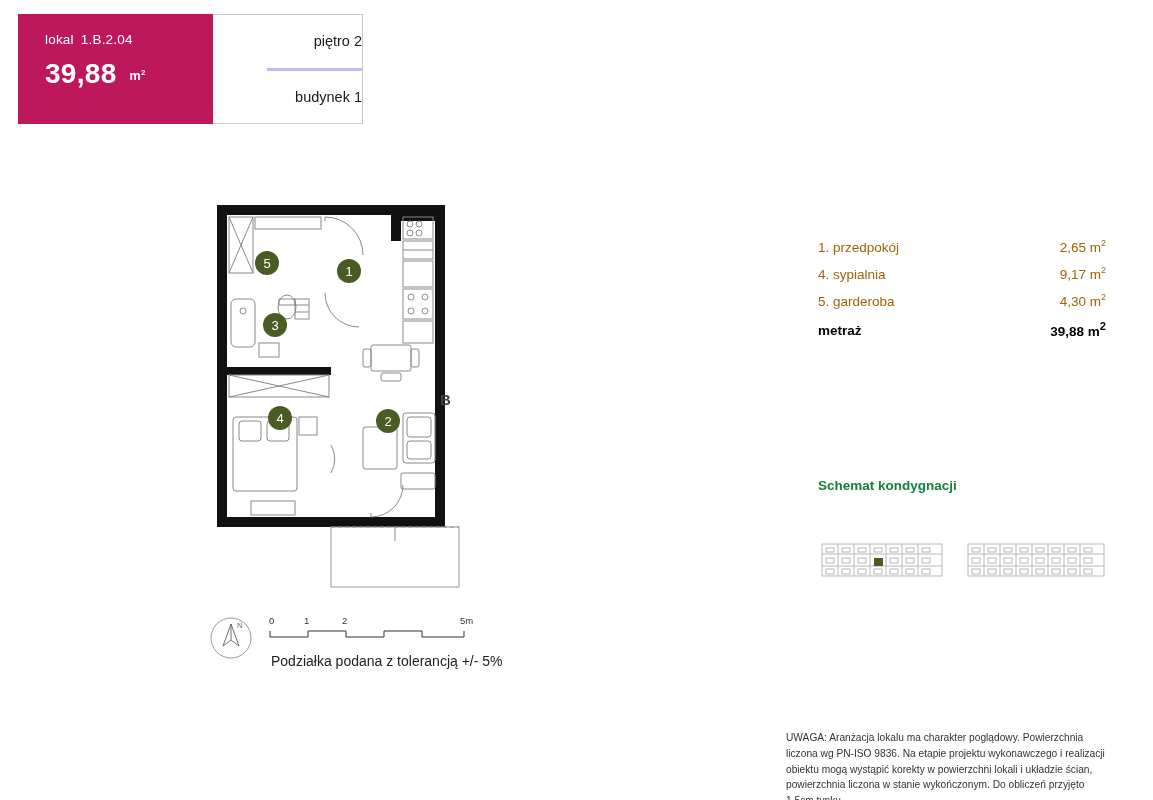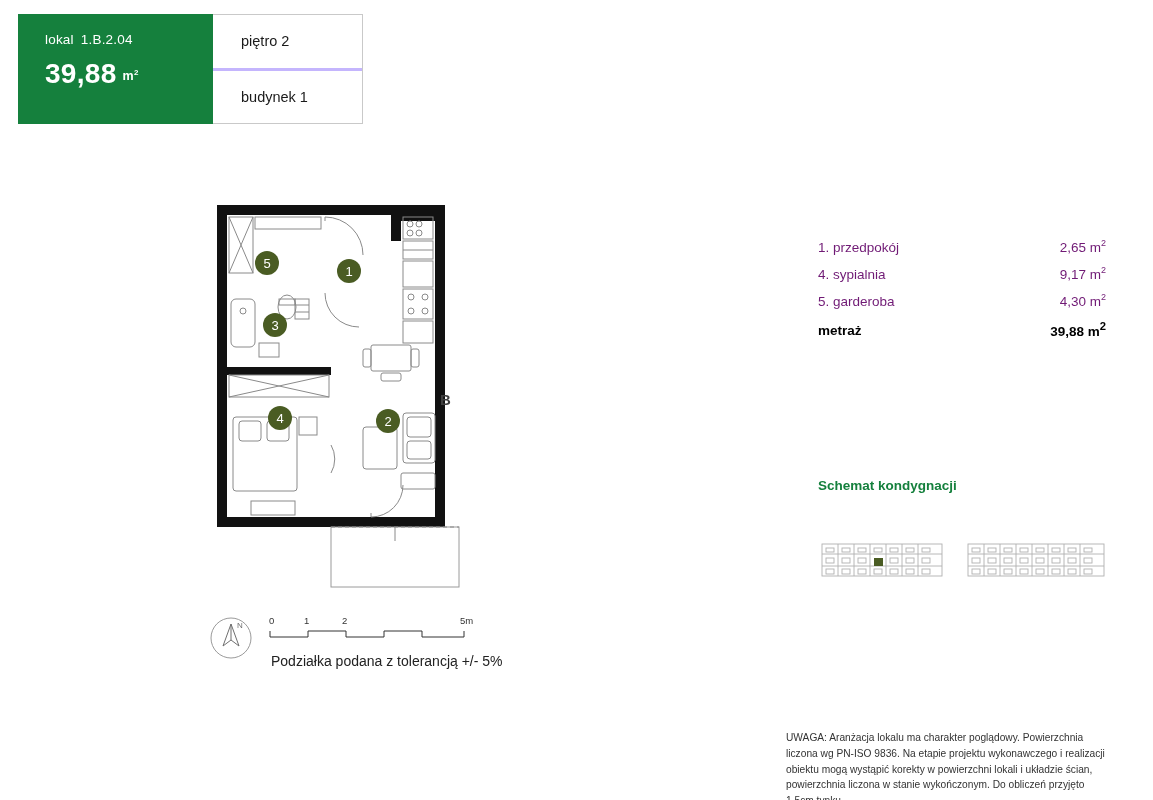--- a/index.html
+++ b/index.html
@@ -20,21 +20,21 @@
   #header-badge {
     position: absolute;
     left: 18px;
     top: 14px;
     width: 345px;
     height: 110px;
     display: flex;
   }
   #unit-box {
     width: 195px;
-    background: #15803d;
+    background: #be185d;
     color: #ffffff;
     box-sizing: border-box;
     padding: 18px 0 0 27px;
   }
   #unit-box .unit-label {
     font-size: 13.5px;
     letter-spacing: 0.2px;
     white-space: nowrap;
   }
   #unit-box .unit-label .code {
@@ -42,30 +42,31 @@
   }
   #unit-box .area {
     margin-top: 11px;
     font-size: 28px;
     font-weight: bold;
     letter-spacing: 0.3px;
   }
   #unit-box .area .sup {
     font-size: 12.5px;
     font-weight: bold;
-    margin-left: 6px;
+    margin-left: 13px;
     vertical-align: 3px;
   }
   #meta-box {
     flex: 1;
     display: flex;
     flex-direction: column;
     border: 1px solid #c9c9c9;
     border-left: none;
     box-sizing: border-box;
+    align-items: flex-end;
   }
   #meta-box .meta-row {
     flex: 1;
     display: flex;
     align-items: center;
     padding-left: 28px;
     font-size: 14.5px;
     color: #1a1a1a;
   }
   #meta-box .meta-row.divider {
@@ -123,21 +124,21 @@
     left: 818px;
     top: 238px;
     width: 288px;
   }
   #legend .legend-row {
     display: flex;
     justify-content: space-between;
     align-items: baseline;
     font-size: 13.5px;
     margin-bottom: 10.5px;
-    color: #701a75;
+    color: #a16207;
   }
   #legend .legend-row .lname { white-space: nowrap; }
   #legend .legend-row .lval { white-space: nowrap; text-align: right; }
   #legend .legend-row sup { font-size: 9px; vertical-align: super; }
   #legend .legend-total {
     display: flex;
     justify-content: space-between;
     align-items: baseline;
     font-size: 13.5px;
     font-weight: bold;

